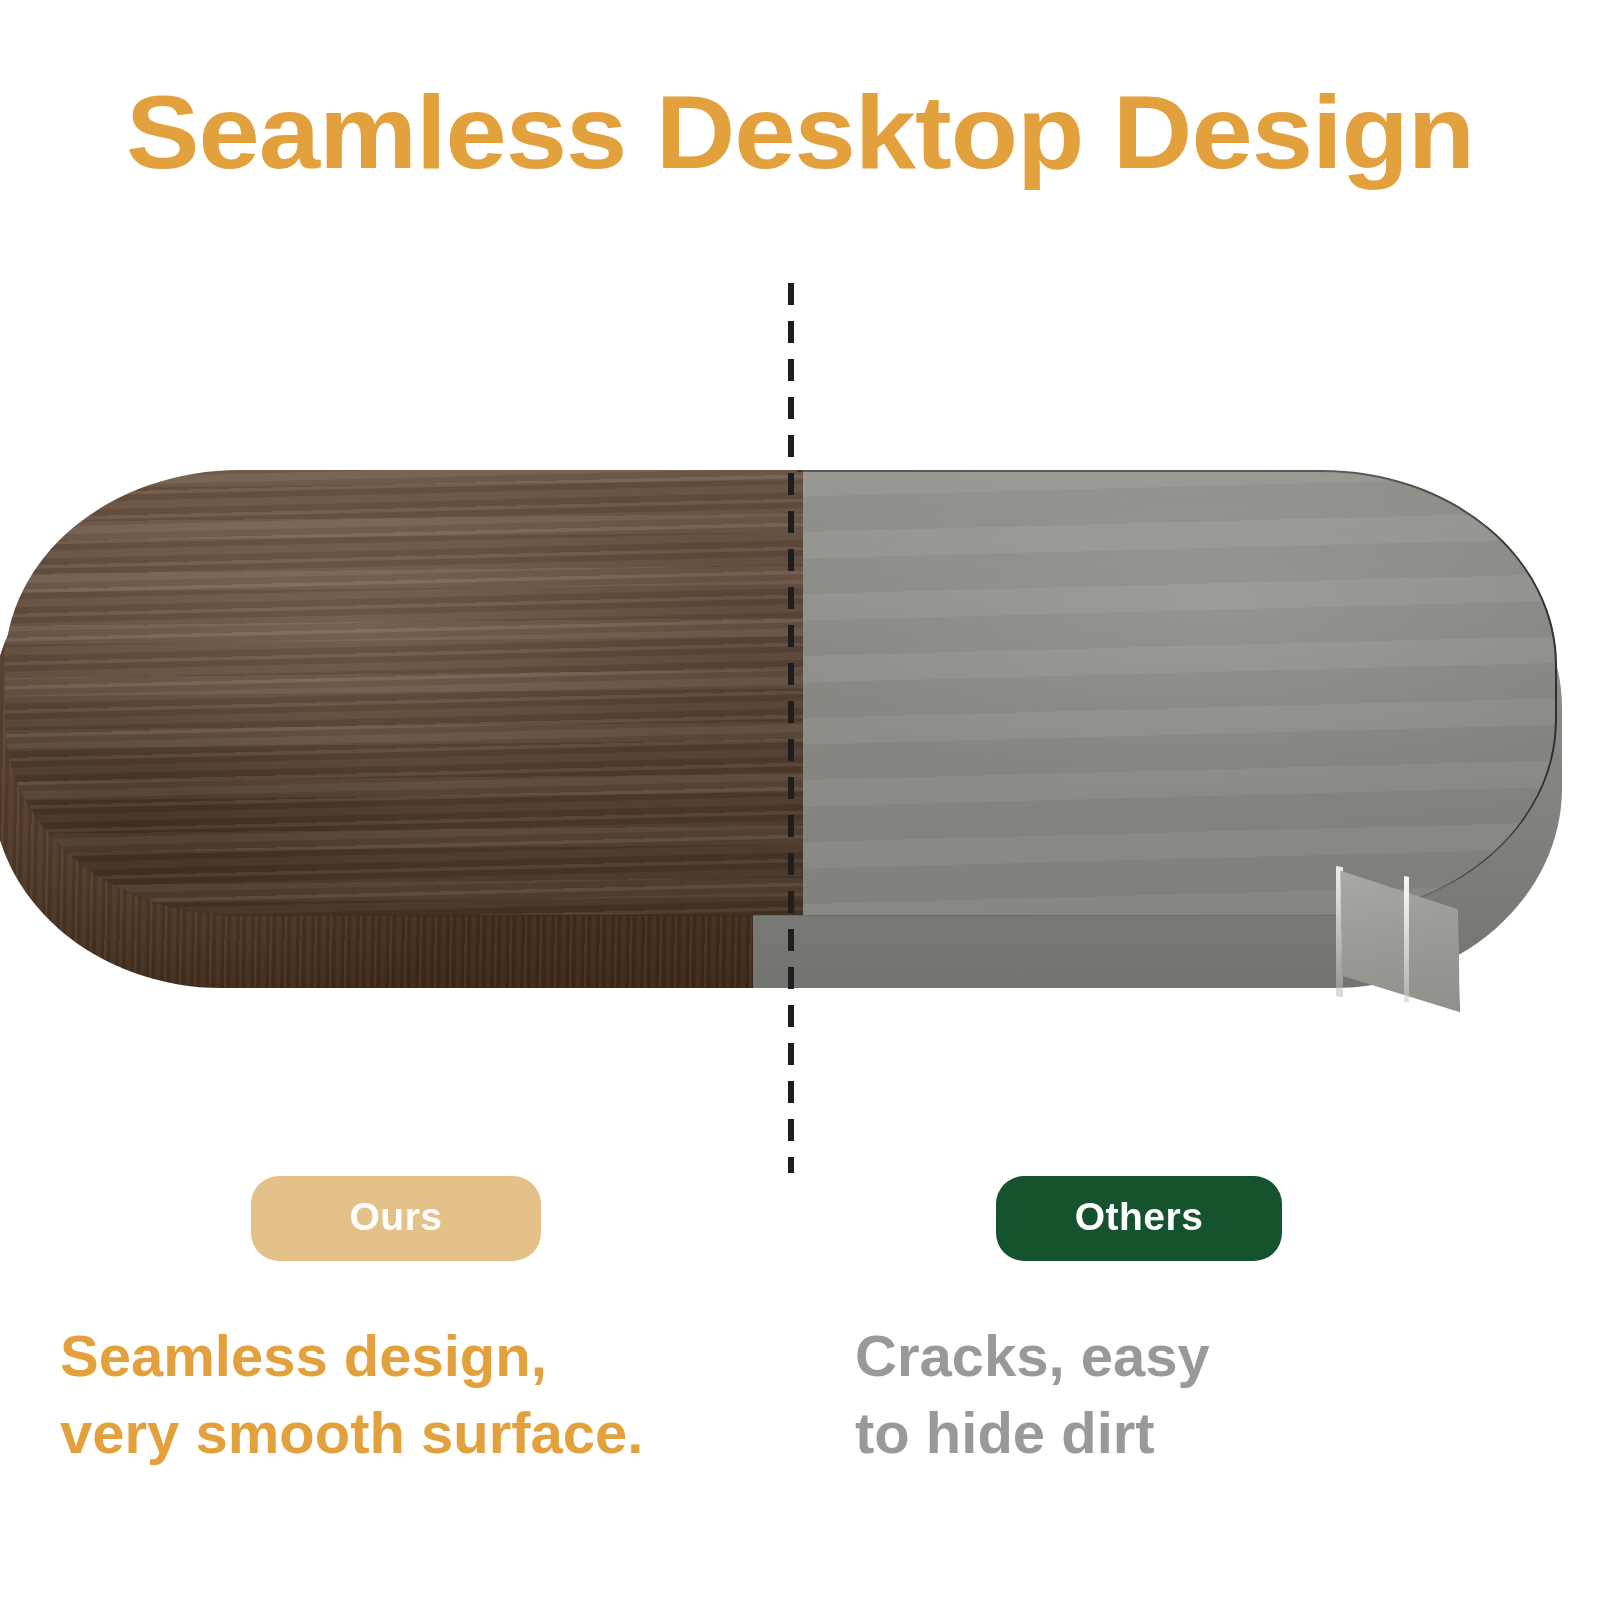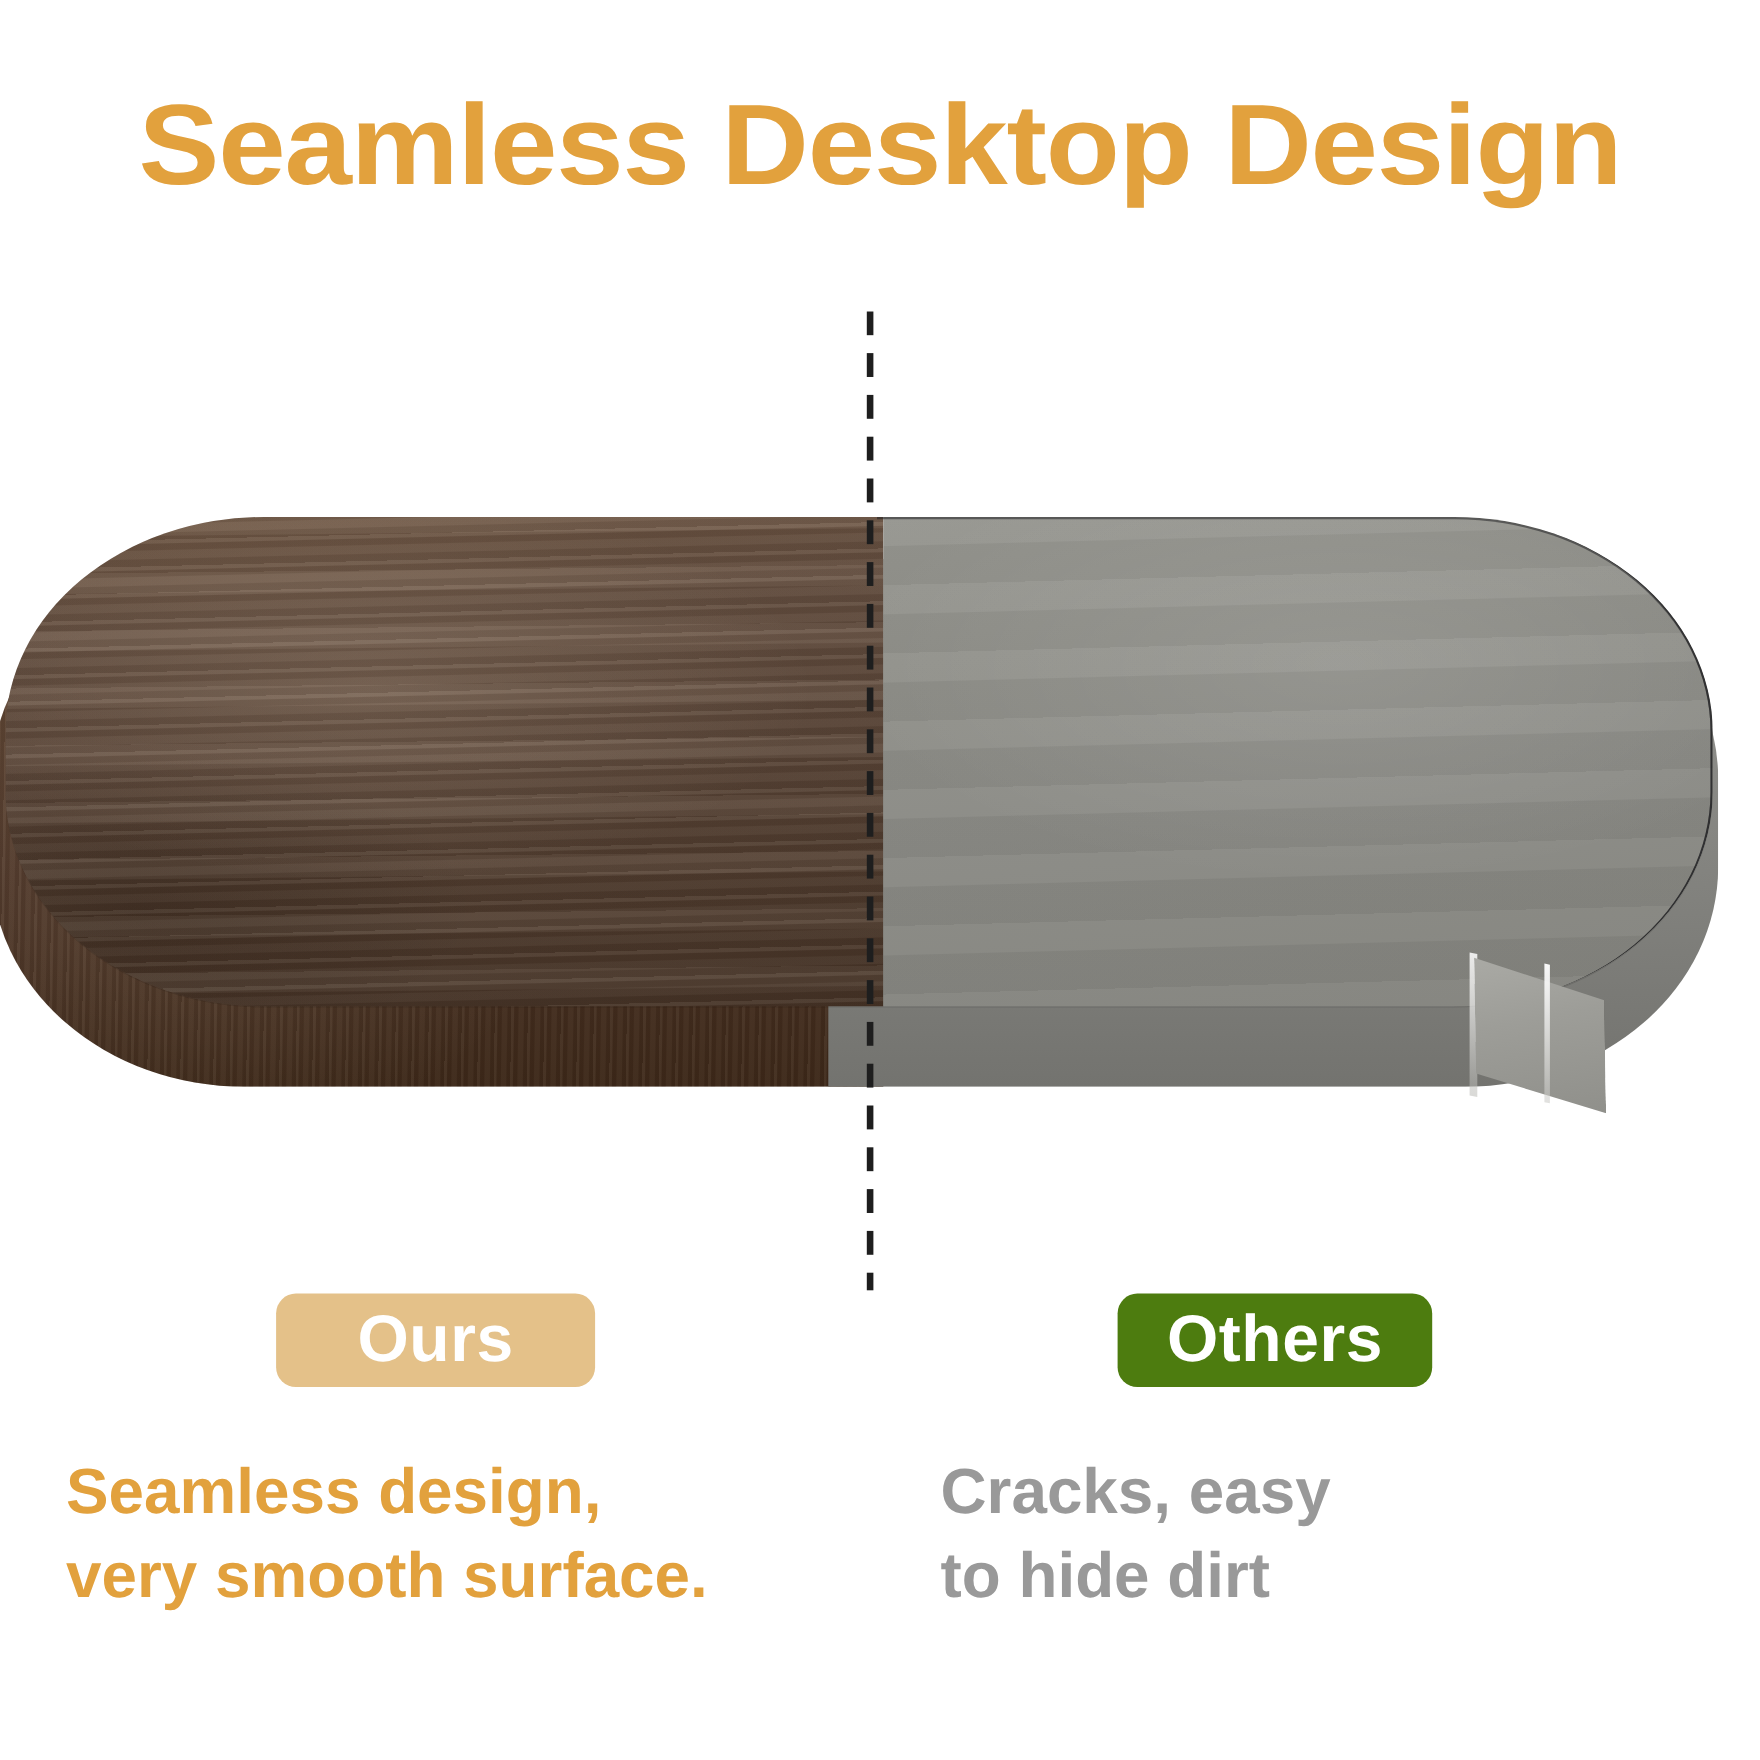--- a/index.html
+++ b/index.html
@@ -206,44 +206,43 @@
     background-size: 6px 38px;
     background-repeat: repeat-y;
   }
 
   
   .badge {
     position: absolute;
     display: flex;
     align-items: center;
     justify-content: center;
-    border-radius: 18px;
+    border-radius: 28px;
     color: #ffffff;
     font-family: "Liberation Sans", sans-serif;
     font-weight: bold;
-    font-size: 60px;
+    font-size: 39px;
     line-height: 1;
     letter-spacing: 0.5px;
     box-sizing: border-box;
     padding-bottom: 4px;
   }
   .badge-ours {
     left: 251px;
     top: 1176px;
     width: 290px;
     height: 85px;
     background: #E4C189;
   }
   .badge-others {
     left: 996px;
     top: 1176px;
     width: 286px;
     height: 85px;
-    background: #4d7c0f;
-    margin-left: 20px;
+    background: #14532d;
   }
 
   
   .caption {
     position: absolute;
     text-align: left;
     font-family: "Liberation Sans", sans-serif;
     font-weight: bold;
     font-size: 58px;
     line-height: 1.32;

